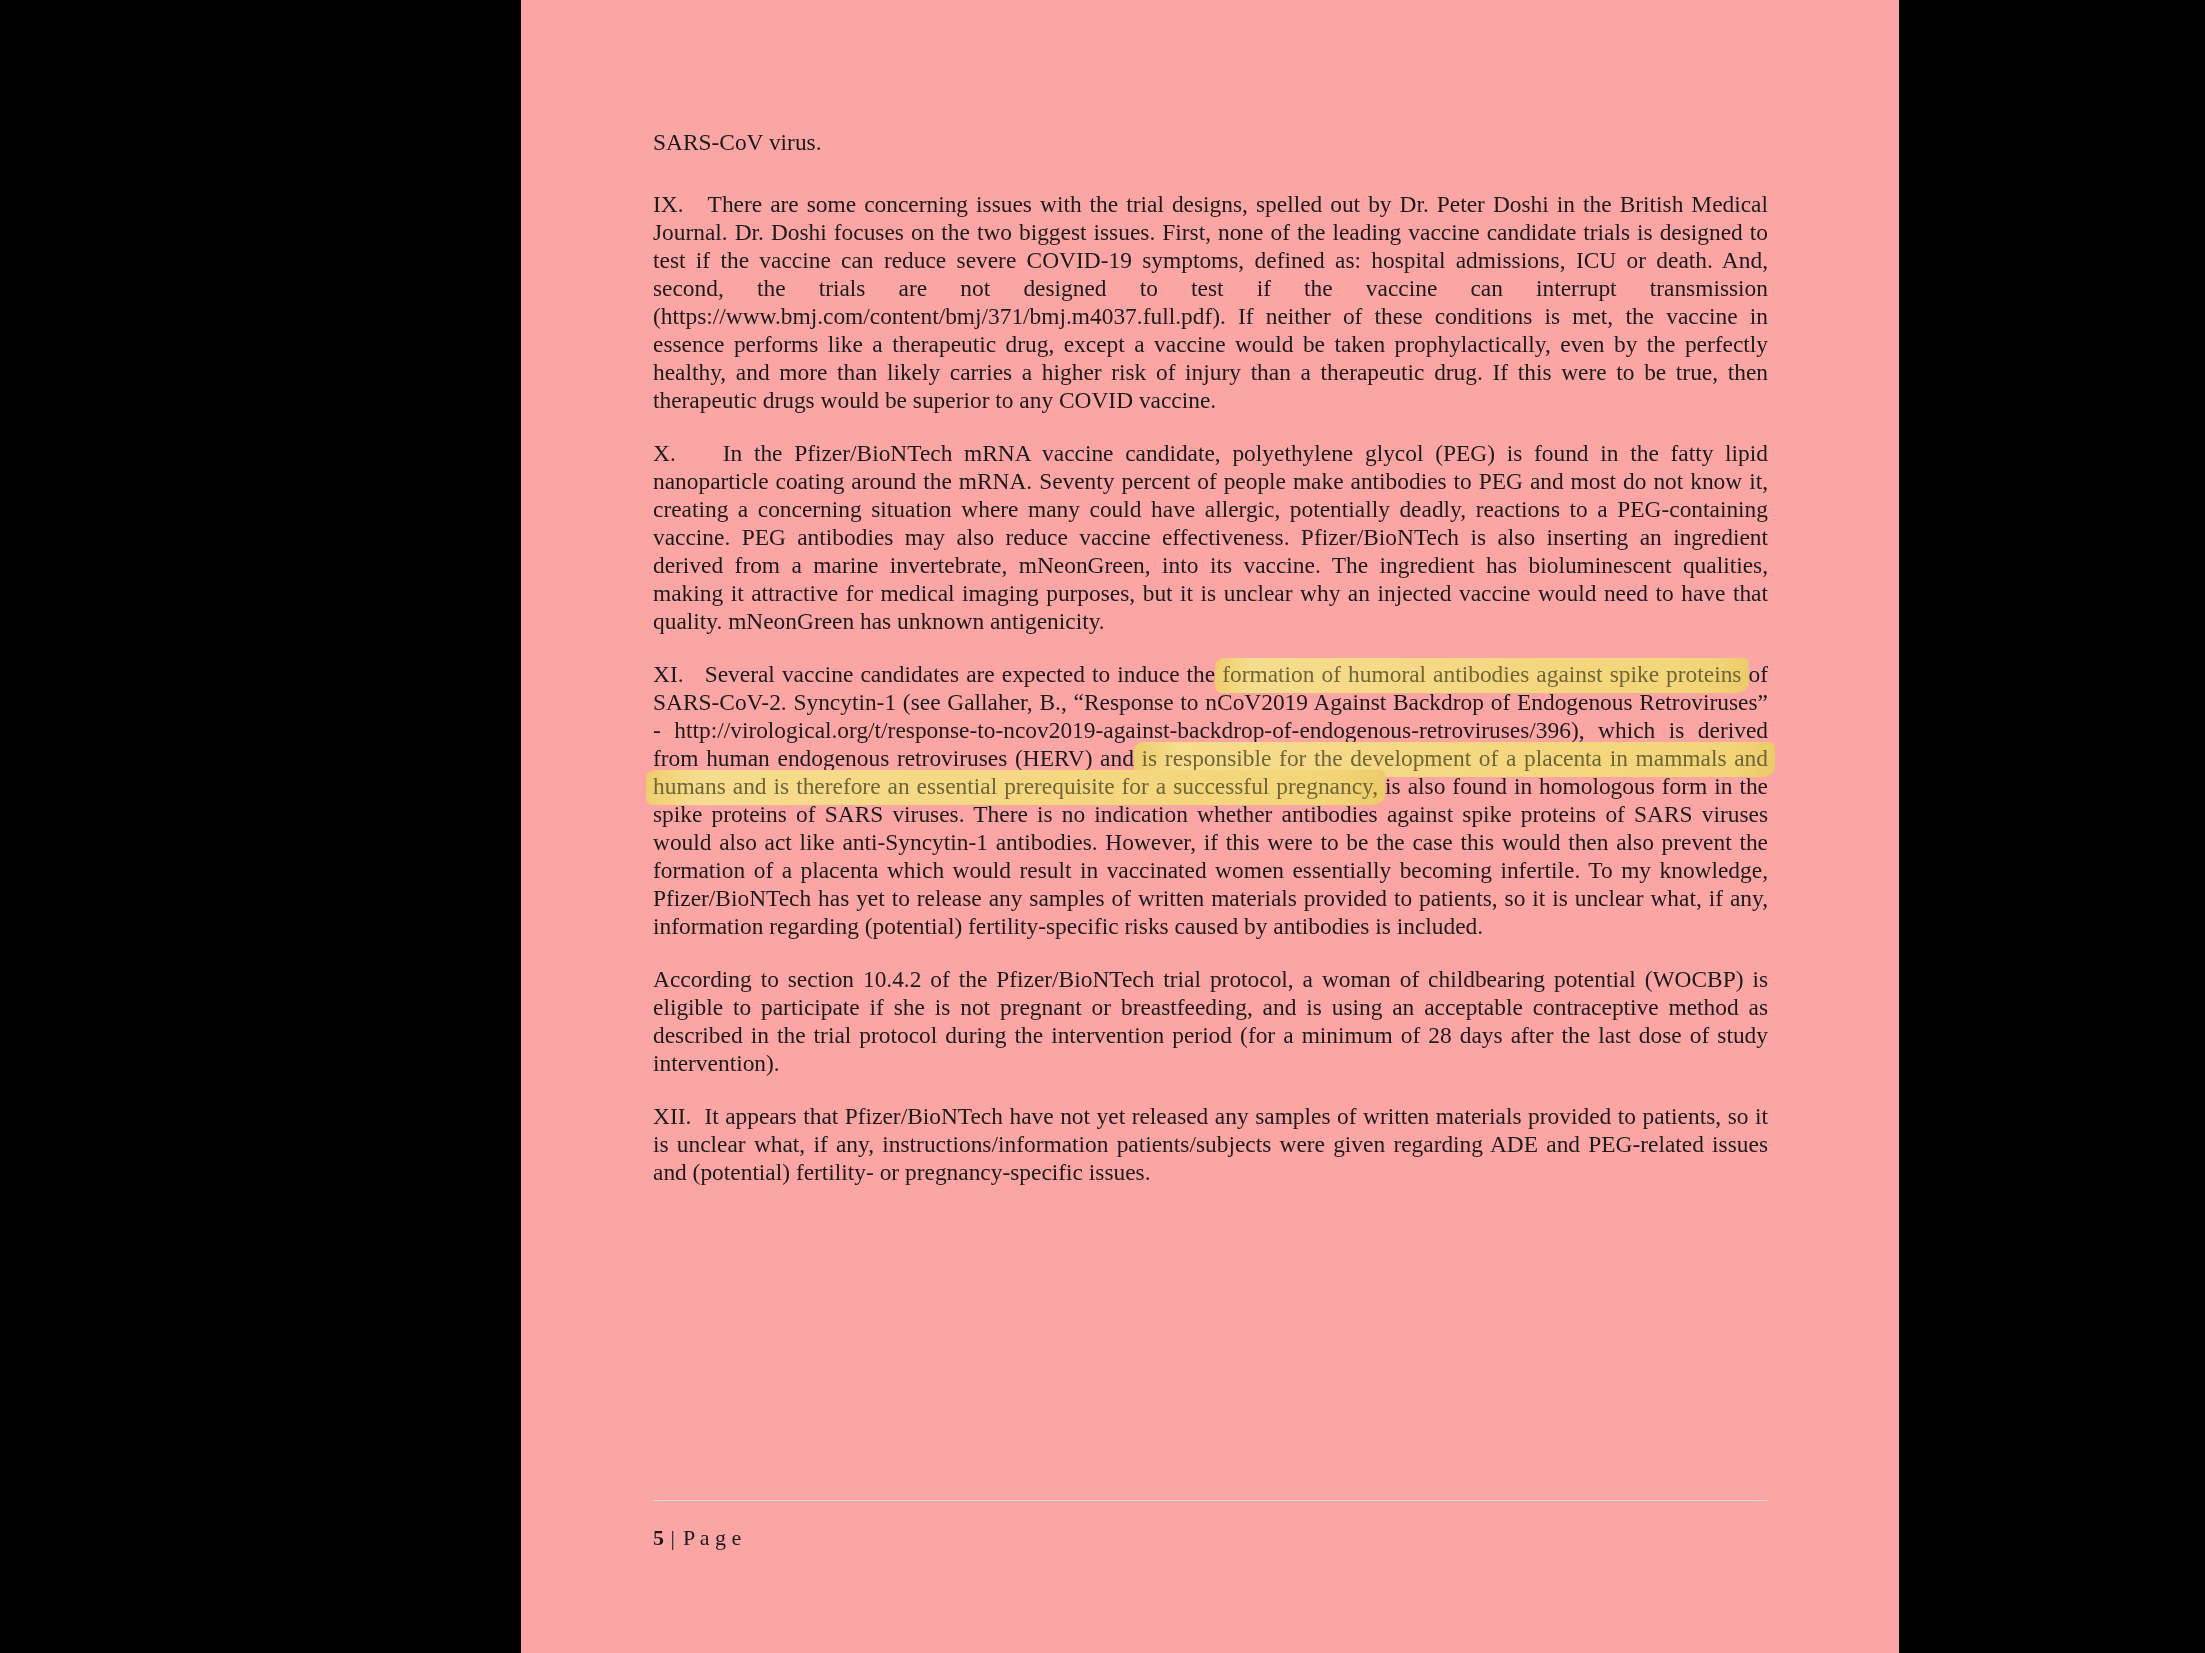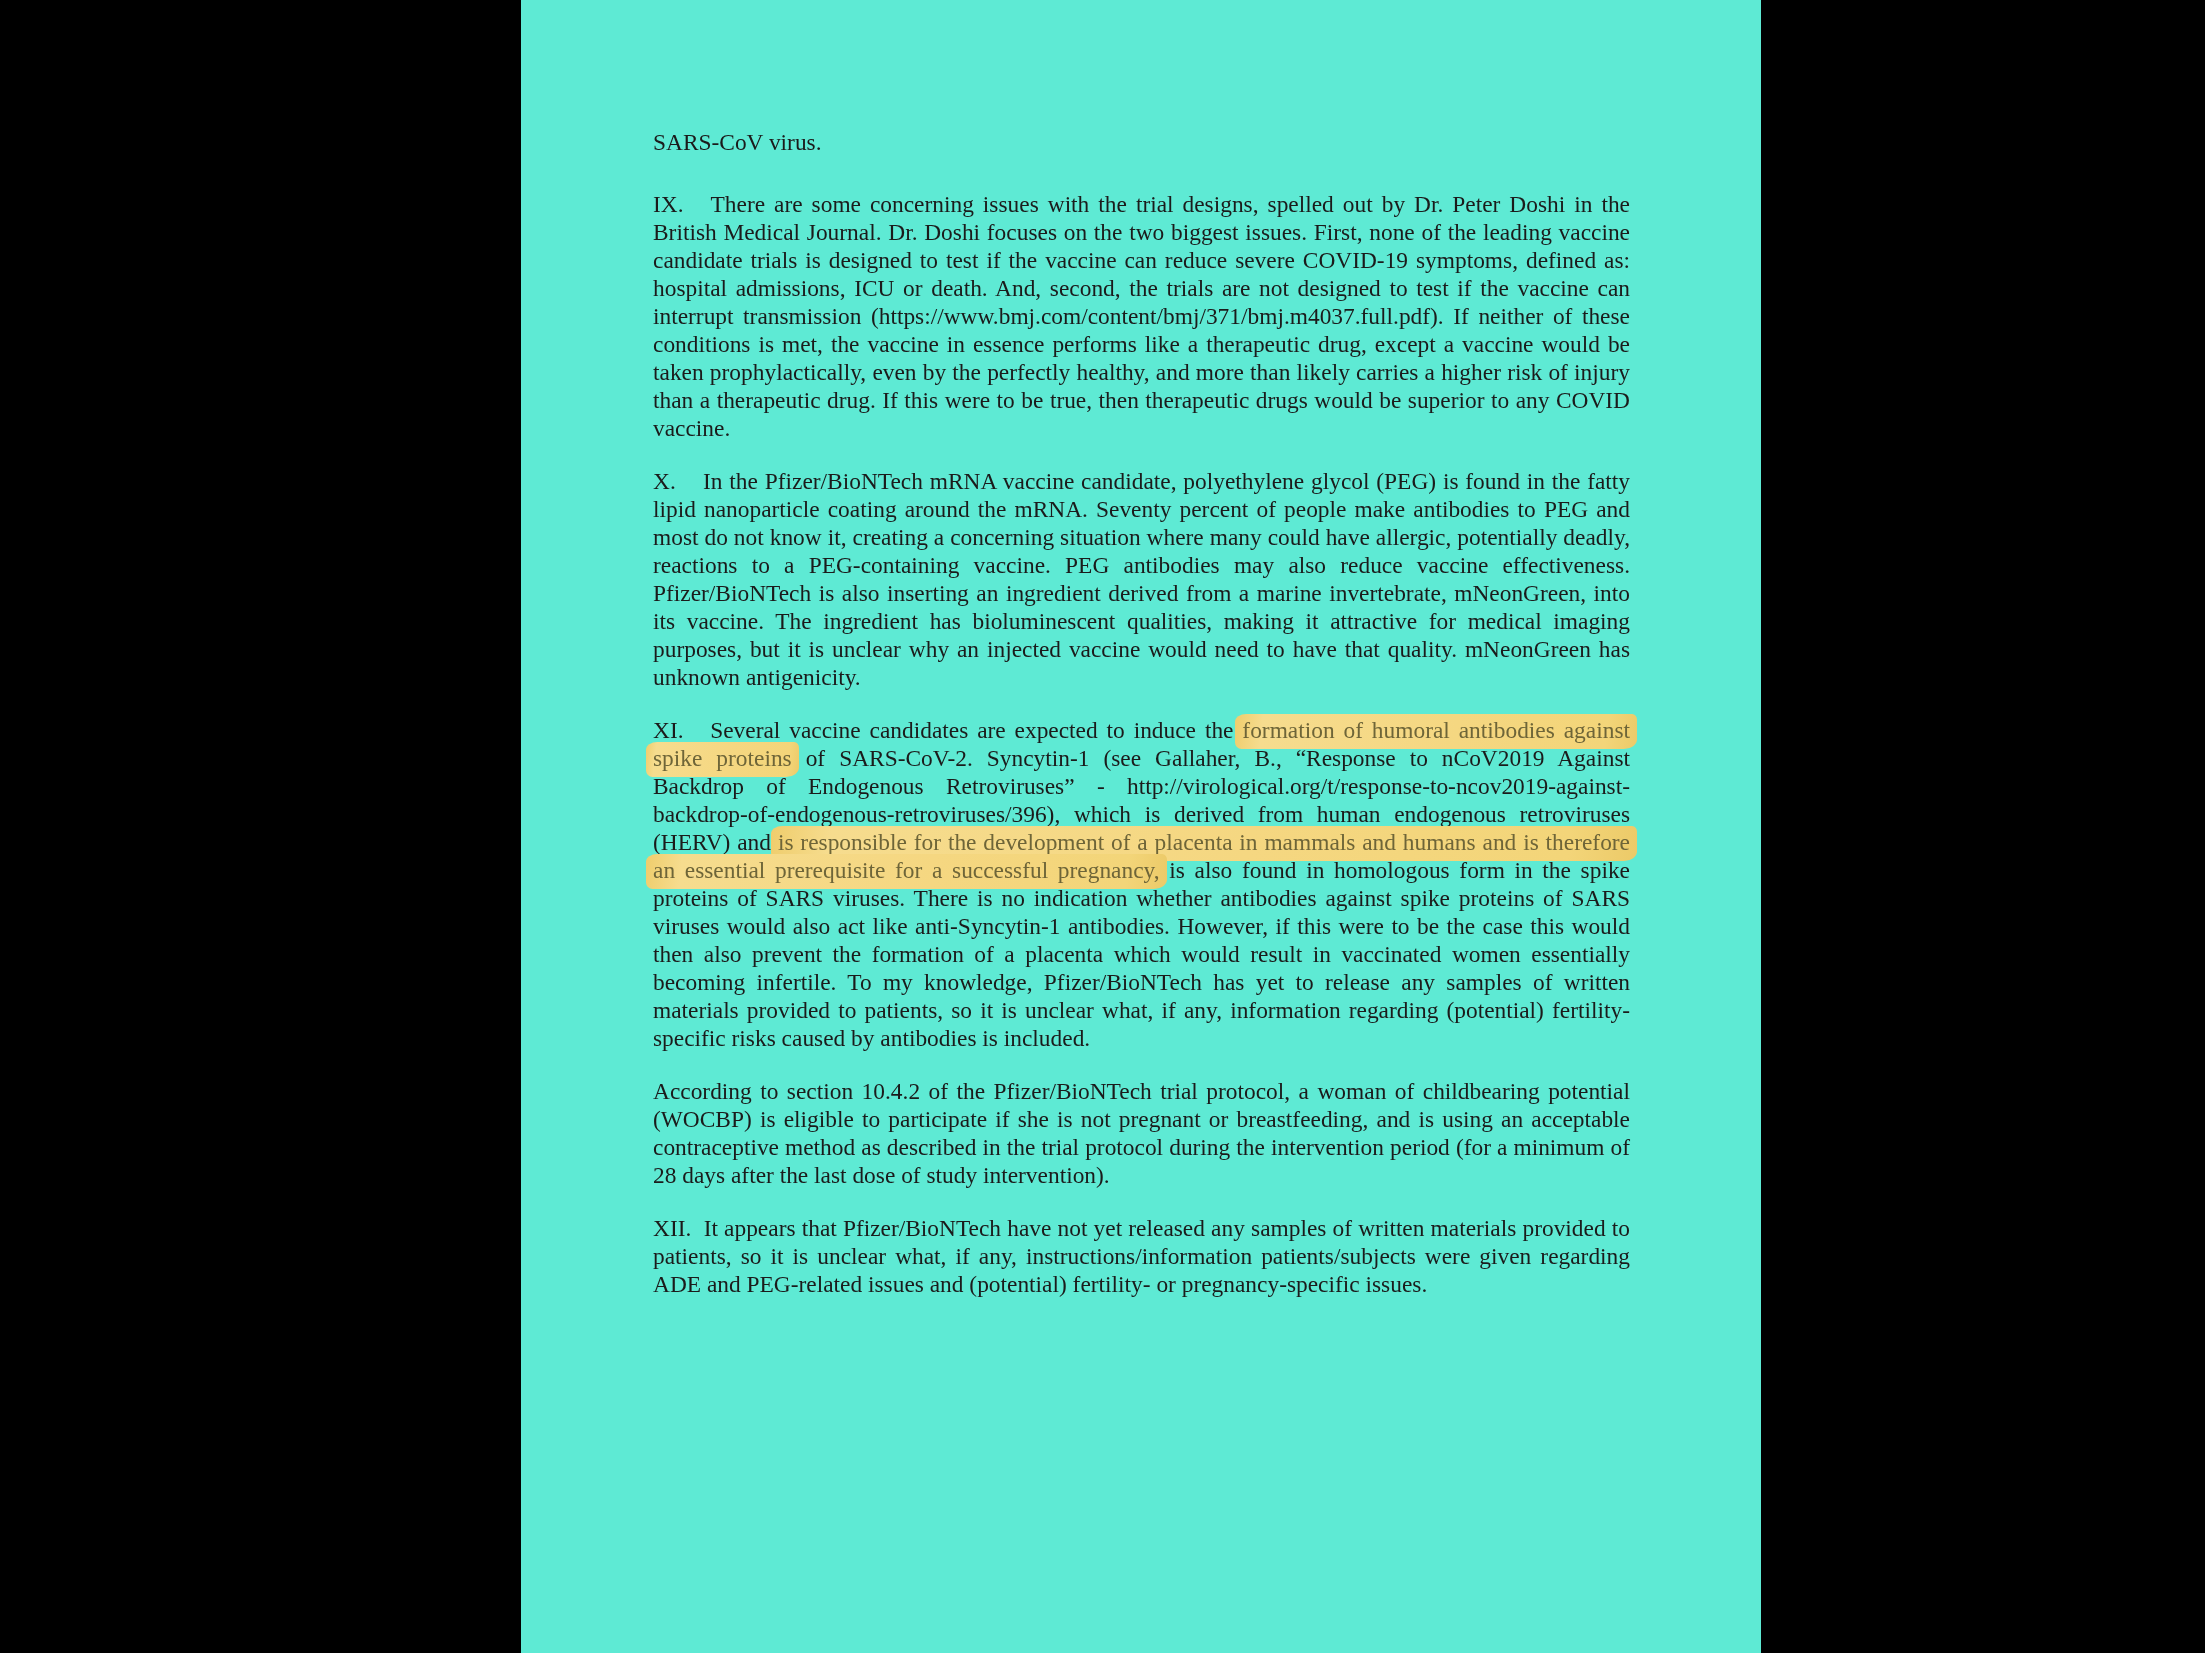--- a/index.html
+++ b/index.html
@@ -6,22 +6,22 @@
   body {
     width: 2205px; height: 1653px;
     background: #000000;
     position: relative;
     overflow: hidden;
     font-family: "Liberation Serif", serif;
   }
   .page {
     position: absolute;
     left: 521px; top: 0;
-    width: 1240px; height: 1653px;
-    background: #5eead4;
+    width: 1378px; height: 1653px;
+    background: #fca5a5;
     box-sizing: border-box;
     padding: 128px 131px 0 132px;
   }
   .para {
     margin: 0 0 25px 0;
     font-size: 23.4px;
     line-height: 28px;
     text-align: justify;
     color: #1b1b1b;
   }
@@ -70,15 +70,21 @@
 
   <p class="para"><span class="b">X</span><span>.&nbsp;&nbsp;&nbsp;&nbsp;In the Pfizer/BioNTech mRNA vaccine candidate, polyethylene glycol (PEG) is found in the fatty lipid nanoparticle coating around the mRNA. Seventy percent of people make antibodies to PEG and most do not know it, creating a concerning situation where many could have allergic, potentially deadly, reactions to a PEG-containing vaccine. PEG antibodies may also reduce vaccine effectiveness. Pfizer/BioNTech is also inserting an ingredient derived from a marine invertebrate, mNeonGreen, into its vaccine. The ingredient has bioluminescent qualities, making it attractive for medical imaging purposes, but it is unclear why an injected vaccine would need to have that quality. mNeonGreen has unknown antigenicity.</span></p>
 
   <p class="para"><span class="b">XI</span><span>.&nbsp;&nbsp;&nbsp;Several vaccine candidates are expected to induce the </span><span class="hl">formation of humoral antibodies against spike proteins</span><span> of SARS-CoV-2. Syncytin-1 (see Gallaher, B., “Response to nCoV2019 Against Backdrop of Endogenous Retroviruses” - http://virological.org/t/response-to-ncov2019-against-backdrop-of-endogenous-retroviruses/396), which is derived from human endogenous retroviruses (HERV) and </span><span class="hl">is responsible for the development of a placenta in mammals and humans and is therefore an essential prerequisite for a successful pregnancy,</span><span> is also found in homologous form in the spike proteins of SARS viruses. There is no indication whether antibodies against spike proteins of SARS viruses would also act like anti-Syncytin-1 antibodies. However, if this were to be the case this would then also prevent the formation of a placenta which would result in vaccinated women essentially becoming infertile. To my knowledge, Pfizer/BioNTech has yet to release any samples of written materials provided to patients, so it is unclear what, if any, information regarding (potential) fertility-specific risks caused by antibodies is included.</span></p>
 
   <p class="para"><span>According to section 10.4.2 of the Pfizer/BioNTech trial protocol, a woman of childbearing potential (WOCBP) is eligible to participate if she is not pregnant or breastfeeding, and is using an acceptable contraceptive method as described in the trial protocol during the intervention period (for a minimum of 28 days after the last dose of study intervention).</span></p>
 
 
   <p class="para"><span class="b">XII.</span><span>&nbsp;&nbsp;It appears that Pfizer/BioNTech have not yet released any samples of written materials provided to patients, so it is unclear what, if any, instructions/information patients/subjects were given regarding ADE and PEG-related issues and (potential) fertility- or pregnancy-specific issues.</span></p>
 
+  <div class="footer">
+    <div class="rule"></div>
+    <div class="footer-text">
+      <span class="num">5</span><span class="sep">|</span><span>P a g e</span>
+    </div>
+  </div>
 
 </div>
 
 
 </body></html>

